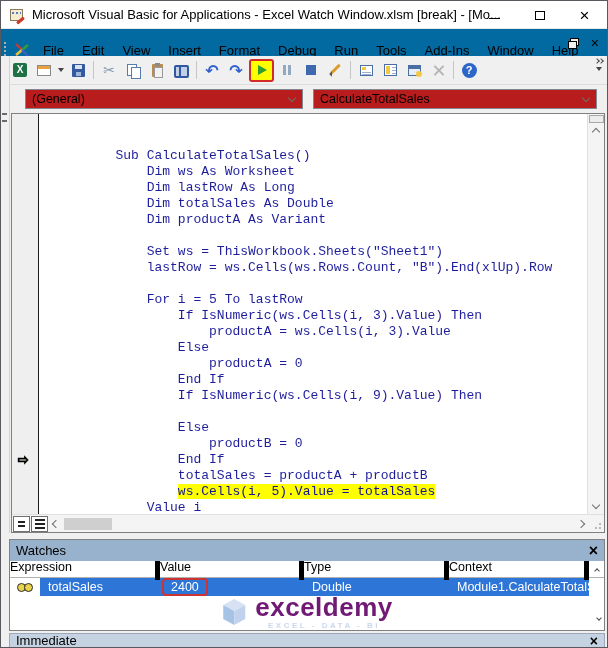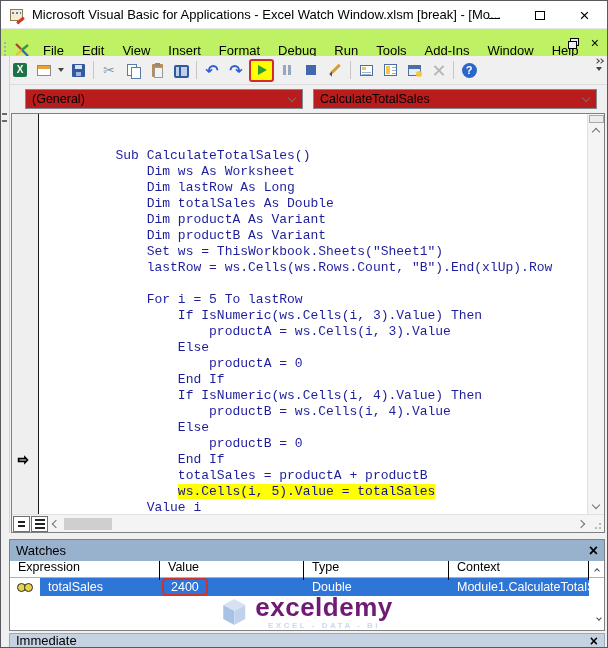--- a/index.html
+++ b/index.html
@@ -17,21 +17,21 @@
   .vba-ico .dots  { position:absolute; left:3px; top:5px; width:9px; height:2px;
     background:repeating-linear-gradient(90deg,#5A7CC0 0 2px,transparent 2px 4px); }
   .vba-ico .pen   { position:absolute; right:0; bottom:1px; width:9px; height:3px; background:#D03A2A; transform:rotate(-40deg); border-radius:1px; }
   .title-text { margin-left:7px; font-size:13px; white-space:nowrap; overflow:hidden; }
   .win-btns { position:absolute; right:0; top:0; height:28px; display:flex; }
   .win-btn { width:45px; height:28px; display:flex; align-items:center; justify-content:center; }
   .glyph-min { width:11px; height:1px; background:#000; margin-top:6px; }
   .glyph-max { width:10px; height:9px; border:1px solid #000; }
   .glyph-close { font-size:17px; line-height:1; }
   
-  .menubar { position:absolute; left:0; top:28px; width:606px; height:43px; background:#bef264;
+  .menubar { position:absolute; left:0; top:28px; width:606px; height:43px; background:#0369a1;
     display:flex; align-items:center; border-bottom:1px solid #DCDCDC; }
   .grip { width:5px; height:18px; margin-left:2px;
     background-image:radial-gradient(circle,#AFAFAF 1px,transparent 1.3px); background-size:4px 4px; }
   .mdi-ico { width:16px; height:16px; margin:0 4px 0 6px; flex:0 0 auto; }
   .menus { display:flex; height:27px; align-items:center; }
   .menu-item { padding:0 9px; font-size:13px; white-space:nowrap; }
   .menu-item u { text-decoration:underline; }
   .mdi-btns { position:absolute; right:8px; top:0; height:27px; display:flex; align-items:center; gap:13px; }
   .mdi-min { width:8px; height:2px; background:#000; margin-top:7px; }
   .mdi-restore { position:relative; width:10px; height:9px; }
@@ -137,21 +137,21 @@
   .corner-grip i:nth-child(1){ right:3px; bottom:4px; } .corner-grip i:nth-child(2){ right:7px; bottom:4px; }
   .corner-grip i:nth-child(3){ right:3px; bottom:8px; }
   
   .watches { position:absolute; left:8px; top:538px; width:596px; height:92px; border:1px solid #808080;
     display:flex; flex-direction:column; background:#FFF; }
   .w-title { height:21px; background:#98B1CD; display:flex; align-items:center; padding:0 6px; font-size:13px; }
   .w-close { margin-left:auto; font-size:16px; font-weight:bold; line-height:1; }
   .w-list { position:relative; flex:1; background:#FFF; overflow:hidden; }
   .w-header { display:grid; grid-template-columns:150px 144px 145px 1fr 15px; height:17px; align-items:center;
     border-bottom:1px solid #B0B0B0; font-size:12.5px; background:#FFF; }
-  .w-header .hcell { padding-left:8px; border-right:1px solid #000000; height:19px; line-height:13px; }
+  .w-header .hcell { border-right:5px solid #000000; height:19px; line-height:13px; }
   .w-header .hsb { display:flex; align-items:center; justify-content:center; }
   .watch-row { display:grid; grid-template-columns:30px 120px 144px 145px 1fr 15px; height:18px; align-items:center;
     background:#2E75D8; color:#FFF; font-size:12.5px; }
   .watch-row .w-icon-cell, .watch-row .w-sb-cell { background:#FFF; height:18px; display:flex; align-items:center; justify-content:center; }
   .glasses-icon { position:relative; width:16px; height:8px; }
   .glasses-icon::before,.glasses-icon::after { content:""; position:absolute; top:0; width:7px; height:7px;
     border:1.5px solid #2A2A2A; border-radius:50%; background:#E8D44C; }
   .glasses-icon::before { left:0; } .glasses-icon::after { right:0; }
   .w-cell { padding-left:8px; white-space:nowrap; overflow:hidden; }
   .w-val { padding-left:0; }
@@ -349,21 +349,21 @@
         <span class="lead">    </span><span class="code-text">Dim totalSales As Double</span>
       </div>
 
       <div class="code-line">
         
         <span class="lead">    </span><span class="code-text">Dim productA As Variant</span>
       </div>
 
       <div class="code-line">
         
-        <span class="lead">    </span><span class="code-text">Dim productB As Variant</span>
+        <span class="lead">    </span>
       </div>
 
       <div class="code-line">
         
         <span class="lead">    </span><span class="code-text">Set ws = ThisWorkbook.Sheets("Sheet1")</span>
       </div>
 
       <div class="code-line">
         
         <span class="lead">    </span><span class="code-text">lastRow = ws.Cells(ws.Rows.Count, "B").End(xlUp).Row</span>
@@ -399,26 +399,26 @@
         <span class="lead">            </span><span class="code-text">productA = 0</span>
       </div>
 
       <div class="code-line">
         
         <span class="lead">        </span><span class="code-text">End If</span>
       </div>
 
       <div class="code-line">
         
-        <span class="lead">        </span><span class="code-text">If IsNumeric(ws.Cells(i, 4).Value) Then</span>
-      </div>
-
-      <div class="code-line">
-        
-        <span class="lead">            </span><span class="code-text">productB = ws.Cells(i, 4).Value</span>
+        <span class="lead">        </span><span class="code-text">If IsNumeric(ws.Cells(i, 9).Value) Then</span>
+      </div>
+
+      <div class="code-line">
+        
+        <span class="lead">            </span>
       </div>
 
       <div class="code-line">
         
         <span class="lead">        </span><span class="code-text">Else</span>
       </div>
 
       <div class="code-line">
         
         <span class="lead">            </span><span class="code-text">productB = 0</span>

